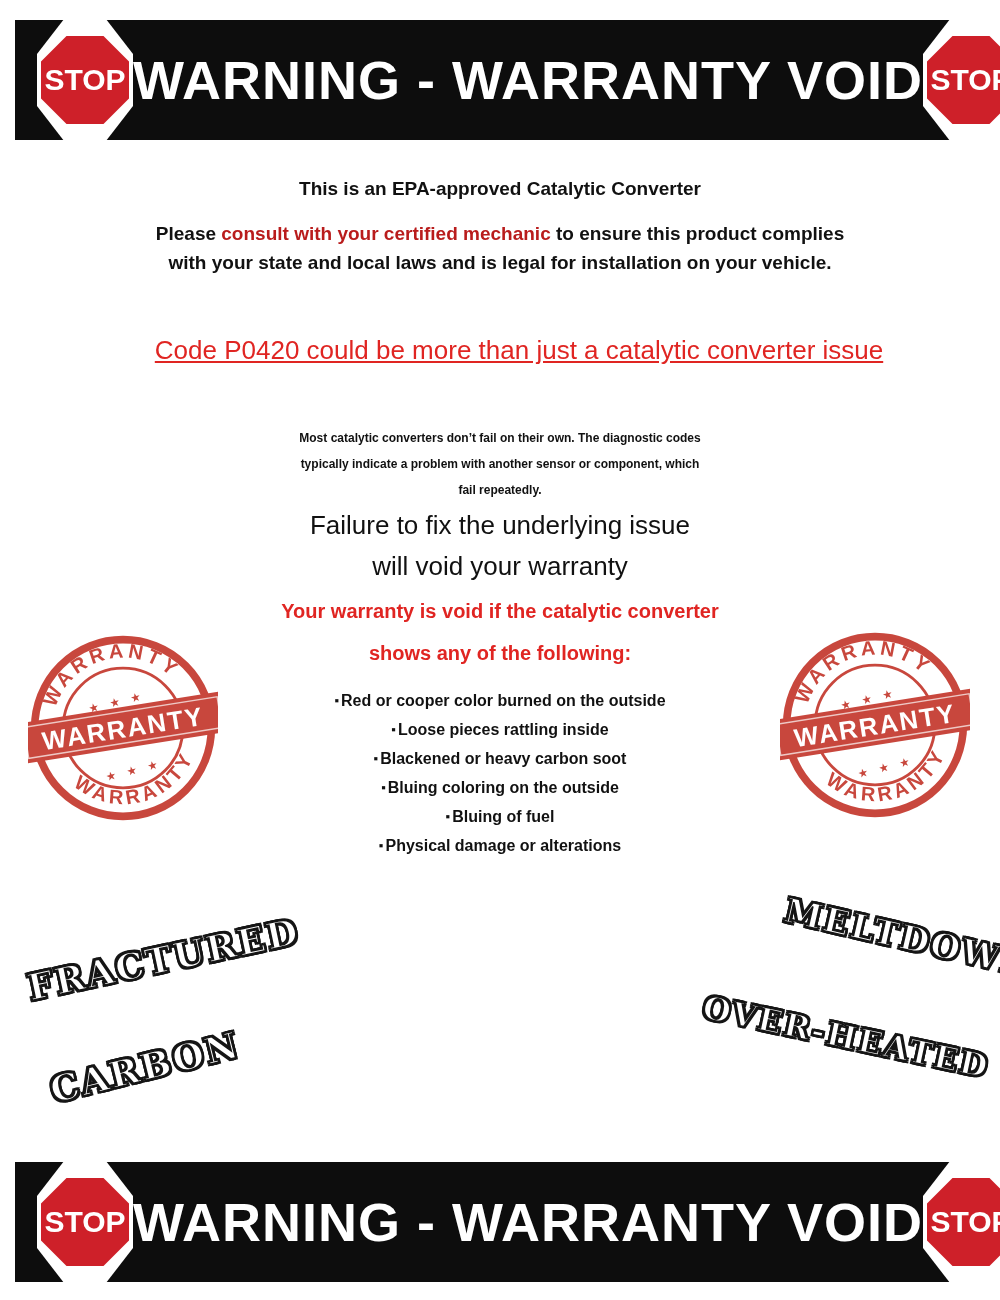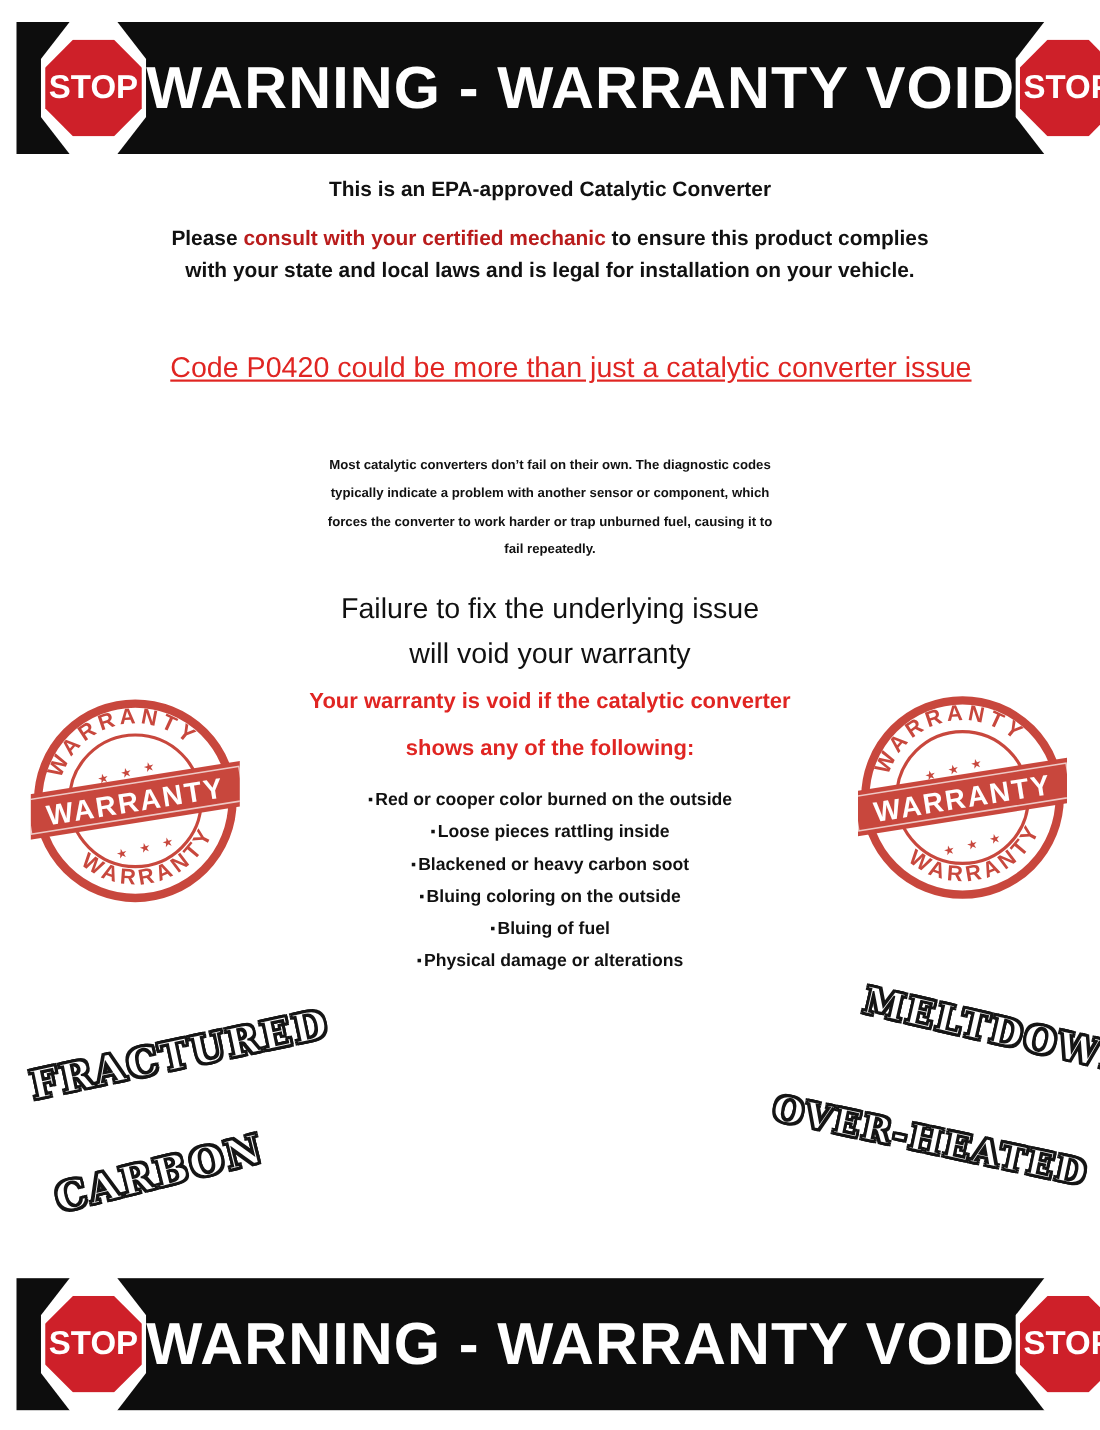--- a/index.html
+++ b/index.html
@@ -38,31 +38,31 @@
   .stop-inner {
     width: 88px; height: 88px; background: #ce2029;
     clip-path: polygon(29% 0, 71% 0, 100% 29%, 100% 71%, 71% 100%, 29% 100%, 0 71%, 0 29%);
     display: flex; align-items: center; justify-content: center;
   }
   .stop-text {
     color: #ffffff; font-size: 30px; font-weight: 800; letter-spacing: 0px;
   }
 
   
-  .content { position: absolute; top: 132px; left: 0; width: 100%; text-align: center; color: #111; }
+  .content { position: absolute; top: 148px; left: 0; width: 100%; text-align: center; color: #111; }
   .intro-line { margin: 30px auto 0; font-size: 19px; font-weight: 700; }
   .consult { margin: 20px auto 0; max-width: 690px; font-size: 19px; font-weight: 700; line-height: 1.5; }
   .red-inline { color: #b91c1c; }
   .headline {
     margin: 58px auto 0; font-size: 26px; font-weight: 400;
     color: #e02522; text-decoration: underline; padding-left: 38px;
   }
   .body-par { margin: 60px auto 0; max-width: 840px; font-size: 12px; font-weight: 700; line-height: 2.15; }
   .reco { margin: 30px auto 0; max-width: 560px; font-size: 19px; font-weight: 700; line-height: 2.42; }
-  .failure { margin: 20px auto 0; font-size: 26px; font-weight: 400; line-height: 1.58; }
+  .failure { margin: 2px auto 0; font-size: 26px; font-weight: 400; line-height: 1.58; }
   .void-head { margin: 2px auto 0; font-size: 20px; font-weight: 700; color: #e02522; line-height: 2.1; }
   .void-list { margin: 12px auto 0; padding: 0; list-style: none; font-size: 16px; font-weight: 700; line-height: 1.82; }
   .void-list li { margin: 0; }
   .bullet { margin-right: 2px; font-size: 13px; vertical-align: 1px; }
 
   
   .stamp { position: absolute; width: 190px; height: 190px; opacity: 0.93; }
   .stamp-left  { left: 28px;  top: 633px; }
   .stamp-right { left: 780px; top: 630px; }
   .stamp-arc    { font-family: "Liberation Sans", sans-serif; font-size: 21px; font-weight: 700; fill: #c43a2f; letter-spacing: 4px; }
@@ -109,21 +109,20 @@
 
     <p class="intro-line">This is an EPA-approved Catalytic Converter</p>
 
     <p class="consult"><span>Please </span><span class="red-inline">consult with your certified mechanic</span><span> to ensure this product complies with your state and local laws and is legal for installation on your vehicle.</span></p>
 
     <p class="headline">Code P0420 could be more than just a catalytic converter issue</p>
 
     <div class="body-par">
       <div>Most catalytic converters don’t fail on their own. The diagnostic codes</div>
       <div>typically indicate a problem with another sensor or component, which</div>
-      <div>forces the converter to work harder or trap unburned fuel, causing it to</div>
       <div>fail repeatedly.</div>
     </div>
 
 
     <div class="failure">
       <div>Failure to fix the underlying issue</div>
       <div>will void your warranty</div>
     </div>
 
     <div class="void-head">

